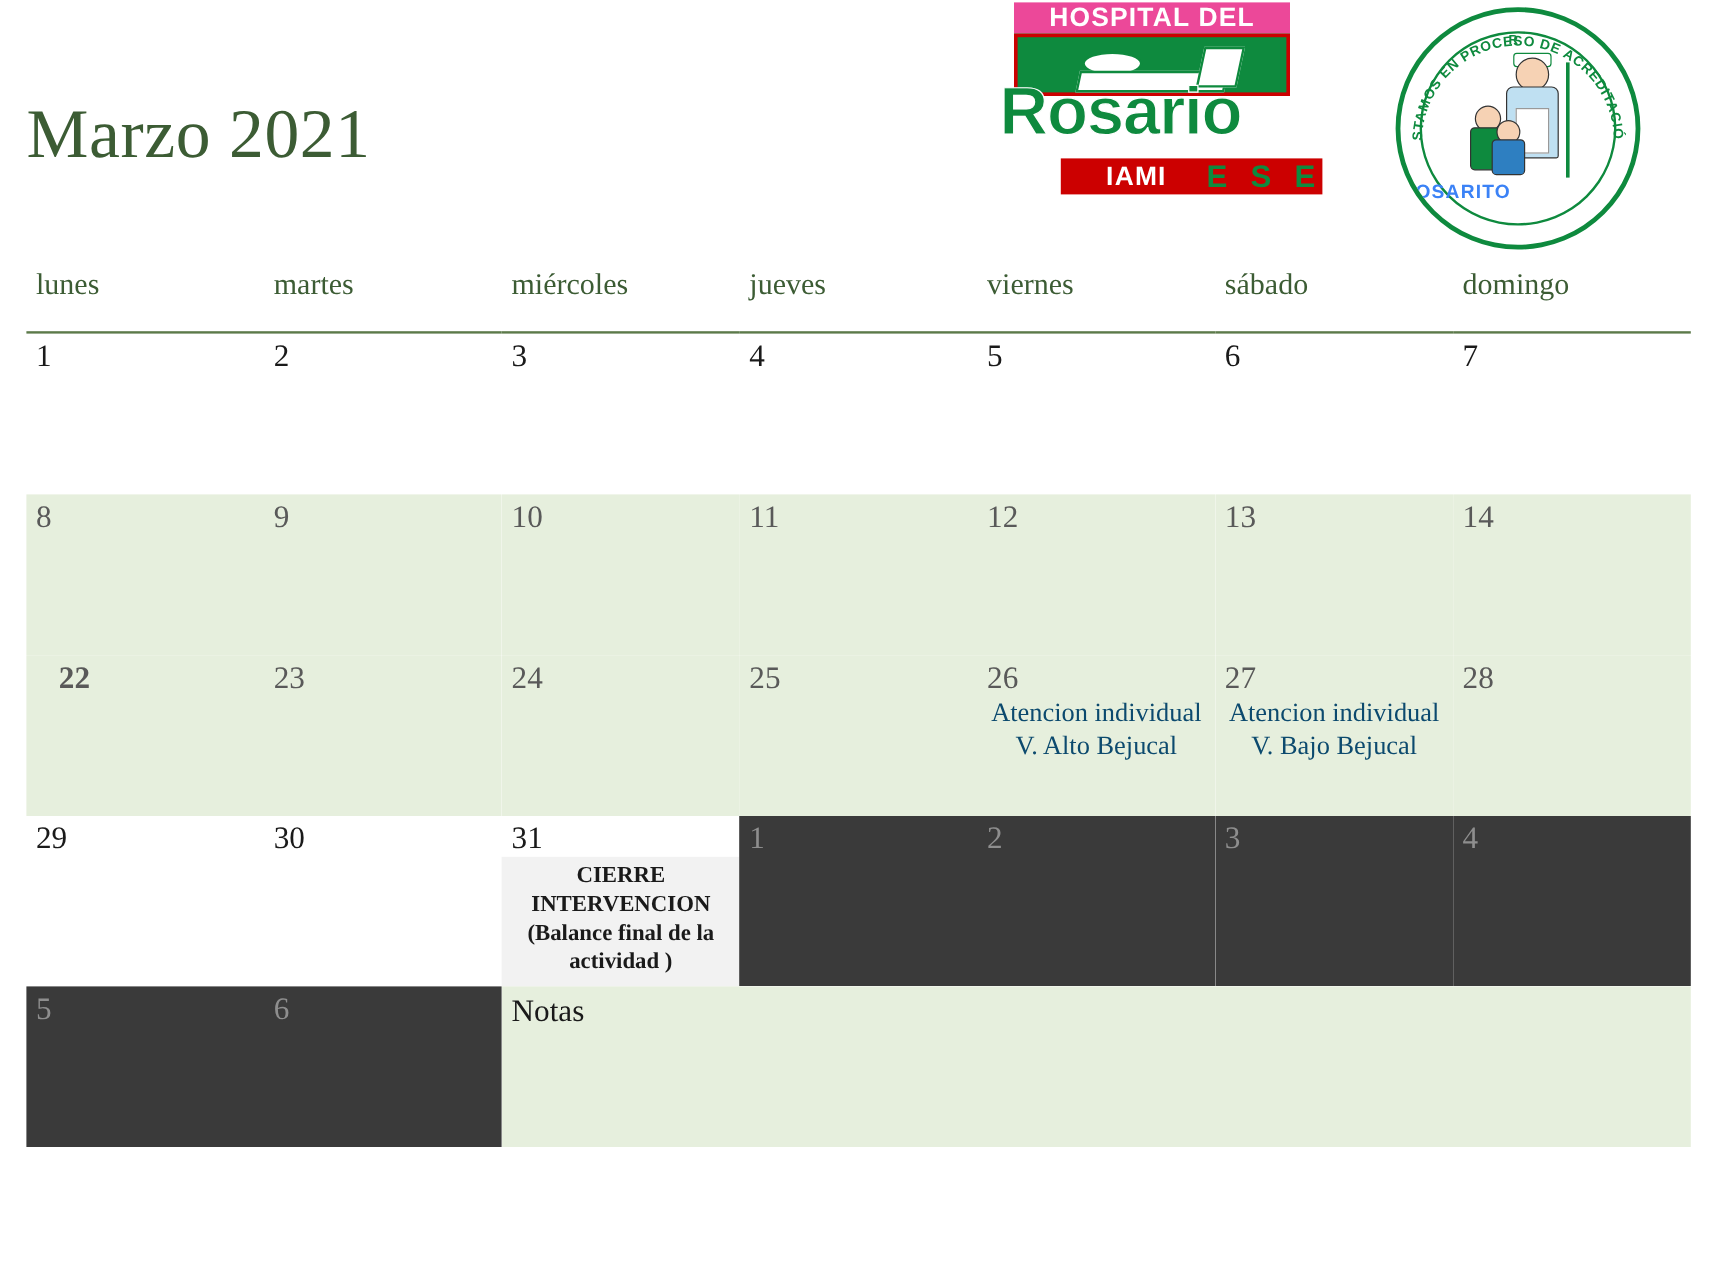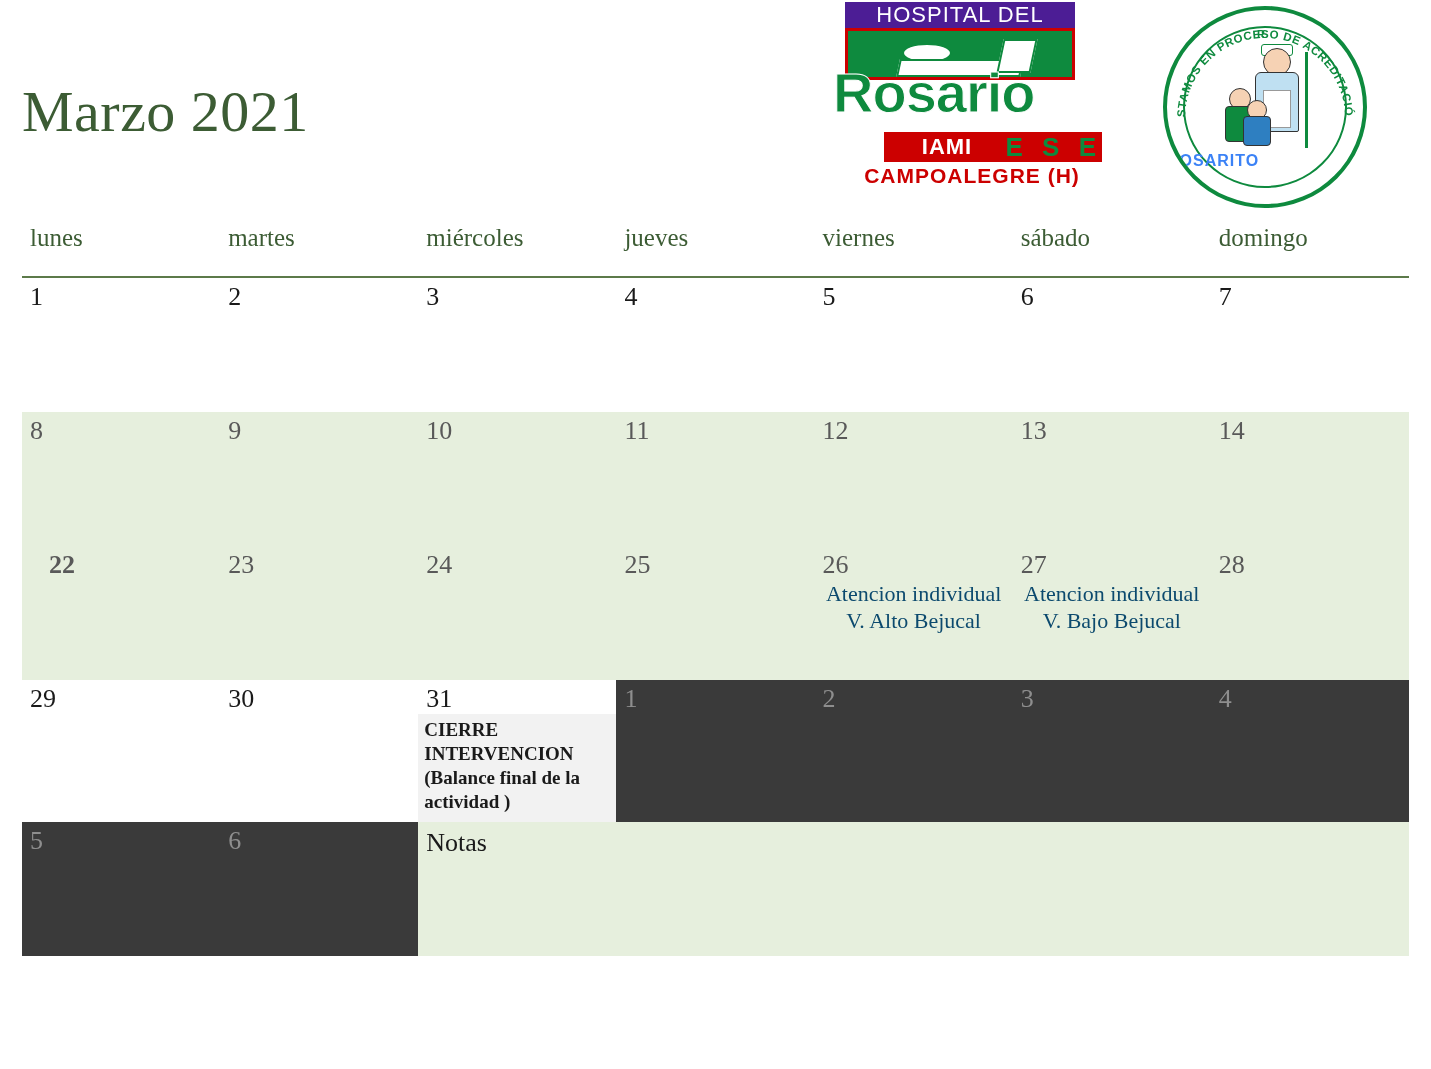--- a/index.html
+++ b/index.html
@@ -38,24 +38,24 @@
     top: 2px;
     width: 278px;
     height: 200px;
   }
   .logo-hospital .lh-top {
     position: absolute;
     left: 12px;
     top: 0px;
     width: 230px;
     height: 26px;
-    background: #4c1d95;
+    background: #ec4899;
     color: #ffffff;
     font-family: "Liberation Sans", sans-serif;
-    font-weight: normal;
+    font-weight: bold;
     font-size: 22px;
     letter-spacing: 1px;
     text-align: center;
     line-height: 26px;
   }
   .logo-hospital .lh-green {
     position: absolute;
     left: 12px;
     top: 26px;
     width: 230px;
@@ -368,21 +368,21 @@
     color: #0c4a6e;
   }
   .event-box {
     background: #f2f2f2;
     margin: 0 0 0 0;
     padding: 4px 6px 8px 6px;
     font-family: "Liberation Serif", serif;
     font-weight: bold;
     font-size: 19px;
     line-height: 24px;
-    text-align: left;
+    text-align: center;
     color: #1a1a1a;
   }
   .notes-cell {
     font-size: 26px;
     padding: 6px 0 0 8px;
     color: #1a1a1a;
   }
   td.notes-band {
     background: #e6efdd;
   }
@@ -401,21 +401,20 @@
     <div class="lh-green">
       <div class="lh-bed">
         <div class="pillow"></div>
         <div class="mattress"></div>
         <div class="board"></div>
       </div>
     </div>
     <div class="lh-word">Rosario</div>
     <div class="lh-ese">E S E</div>
     <div class="lh-iami">IAMI</div>
-    <div class="lh-campo">CAMPOALEGRE (H)</div>
   </div>
 
   <div class="logo-seal">
     <div class="seal-inner"></div>
     <svg class="seal-arc-text" viewBox="0 0 196 194">
       <defs>
         <path id="arcpath" d="M 18,108 A 80,80 0 0 1 178,108"></path>
       </defs>
       <text>
         <textPath href="#arcpath" startOffset="50%" text-anchor="middle">ESTAMOS EN PROCESO DE ACREDITACIÓN</textPath>

